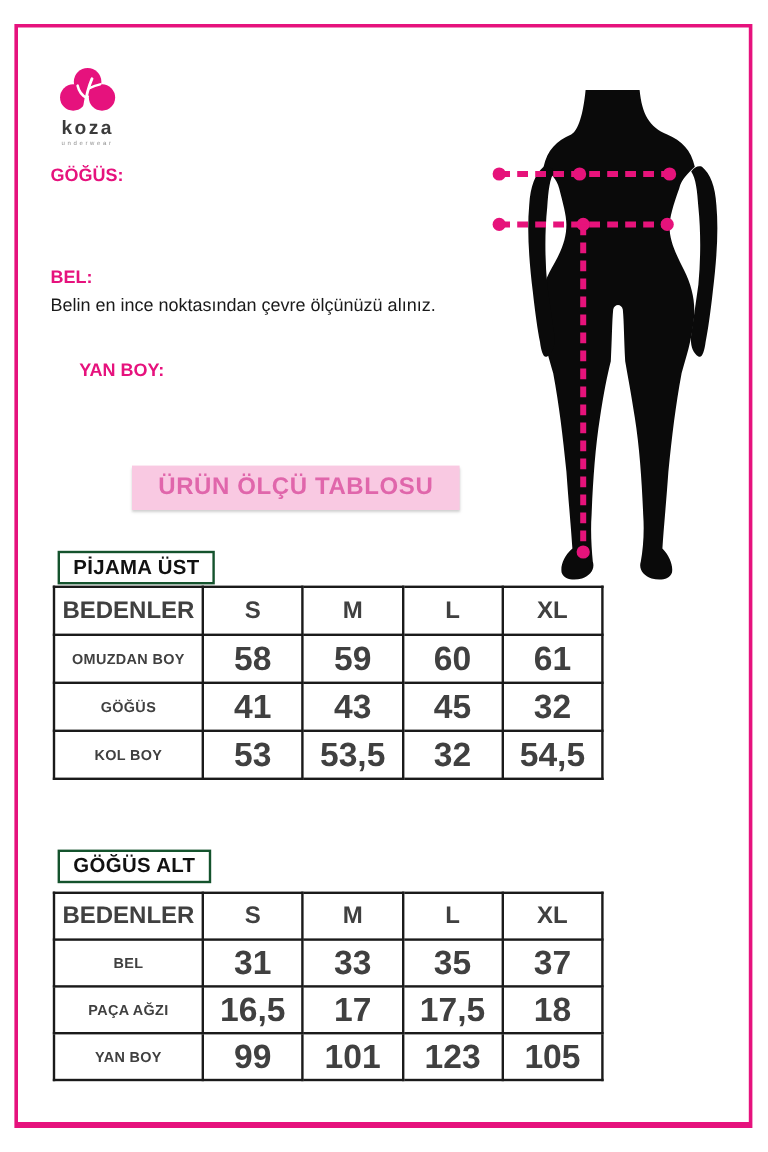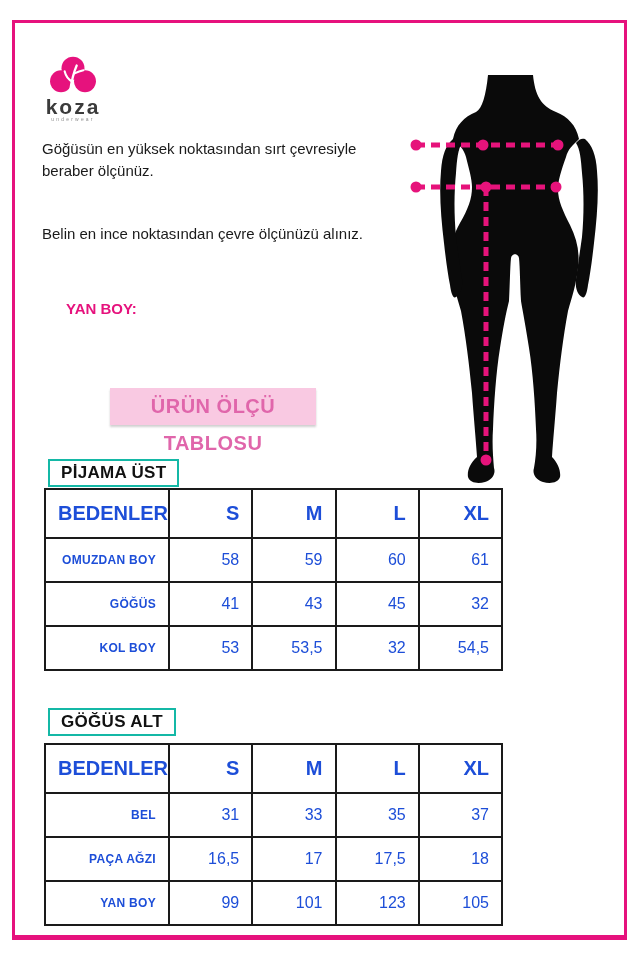--- a/index.html
+++ b/index.html
@@ -2,56 +2,56 @@
 <html><head>
 <meta charset="utf-8">
 <style>
   html,body{margin:0;padding:0;background:#fff;}
   #page{position:relative;width:640px;height:960px;background:#ffffff;overflow:hidden;
         font-family:"Liberation Sans",sans-serif;}
   .frame{position:absolute;left:12px;top:20px;width:615px;height:920px;box-sizing:border-box;
          border:3px solid #E6127D;border-bottom-width:5px;}
   
   .logo{position:absolute;left:40px;top:56px;width:66px;text-align:center;}
-  .logo .brand{font-size:21px;font-weight:bold;color:#3b3b3b;letter-spacing:2px;line-height:17px;}
+  .logo .brand{font-size:16px;font-weight:bold;color:#3b3b3b;letter-spacing:2px;line-height:17px;}
   .logo .sub{font-size:5px;color:#8f8f8f;letter-spacing:2.2px;text-transform:lowercase;margin-top:1px;}
   
   .page-title{position:absolute;left:100px;top:98px;font-size:19px;font-weight:bold;color:#E6127D;
               letter-spacing:.3px;}
   .section{position:absolute;left:42px;}
   .section .hd{font-size:15px;font-weight:bold;color:#E6127D;margin-bottom:4px;}
   .section .bd{font-size:15px;color:#1a1a1a;line-height:22px;width:345px;}
   #sec-gogus{top:138px;}
   #sec-bel{top:223px;}
   #sec-yanboy{top:300px;margin-left:24px;}
   
-  .banner{position:absolute;left:110px;top:388px;width:206px;height:37px;line-height:37px;
+  .banner{position:absolute;left:110px;top:388px;width:273px;height:37px;line-height:37px;
           background:#F9C9E2;color:#E066AB;font-size:20px;font-weight:bold;text-align:center;
           letter-spacing:.5px;box-shadow:0 2px 2px rgba(120,120,120,.35);}
   
   .figure{position:absolute;left:408px;top:53px;width:222px;height:436px;}
   
-  .tbl-label{position:absolute;left:48px;box-sizing:border-box;border:2px solid #14b8a6;
+  .tbl-label{position:absolute;left:48px;box-sizing:border-box;border:2px solid #14532d;
              padding:2px 11px 2px 11px;font-size:17px;font-weight:bold;color:#111;background:#fff;
              letter-spacing:.3px;}
   #lbl-ust{top:459px;}
   #lbl-alt{top:708px;}
   
   table.size{position:absolute;left:44px;border-collapse:collapse;table-layout:fixed;width:459px;
              background:#fff;}
   #tbl-ust{top:488px;}
   #tbl-alt{top:743px;}
-  table.size td,table.size th{border:2px solid #1a1a1a;text-align:right;vertical-align:middle;
-             color:#1d4ed8;padding:12px;}
+  table.size td,table.size th{border:2px solid #1a1a1a;text-align:center;vertical-align:middle;
+             color:#404040;padding:0;}
   table.size tr{height:40px;}
   #tbl-alt tr{height:39px;}
   .c-head{font-size:20px;font-weight:bold;}
   .c-size{font-size:20px;font-weight:bold;}
   .c-label{font-size:12px;font-weight:bold;letter-spacing:.3px;}
-  .c-val{font-size:16px;font-weight:normal;}
+  .c-val{font-size:28px;font-weight:bold;}
 </style>
 </head>
 <body>
 
 <div id="page">
   <div class="frame"></div>
 
   <div class="logo">
     <svg width="48" height="38" viewBox="0 0 46 36">
       <circle cx="23" cy="11.5" r="11" fill="#E6127D"></circle>
@@ -60,23 +60,24 @@
       <path d="M20.5,32 C21.5,25 23,17 26.5,9" stroke="#fff" stroke-width="2.3" fill="none" stroke-linecap="round"></path>
       <path d="M22.5,24.5 C18.5,22.5 16,19 15,14.5" stroke="#fff" stroke-width="2" fill="none" stroke-linecap="round"></path>
       <path d="M24.5,16.5 C27.5,15 30.5,14 33,13.5" stroke="#fff" stroke-width="2" fill="none" stroke-linecap="round"></path>
     </svg>
     <div class="brand">koza</div>
     <div class="sub">underwear</div>
   </div>
 
 
   <div class="section" id="sec-gogus">
-    <div class="bd">Göğüsün en yüksek noktasından sırt çevresiyle beraber ölçünüz.</div>
+    <div class="hd">GÖĞÜS:</div>
   </div>
   <div class="section" id="sec-bel">
+    <div class="hd">BEL:</div>
     <div class="bd">Belin en ince noktasından çevre ölçünüzü alınız.</div>
   </div>
   <div class="section" id="sec-yanboy">
     <div class="hd">YAN BOY:</div>
   </div>
 
   <svg class="figure" viewBox="0 0 222 436">
 
     <path fill="#0a0a0a" d="M80,22 L125,22
       C127,42 133,53 148,59 C160,64 168,72 171,86

